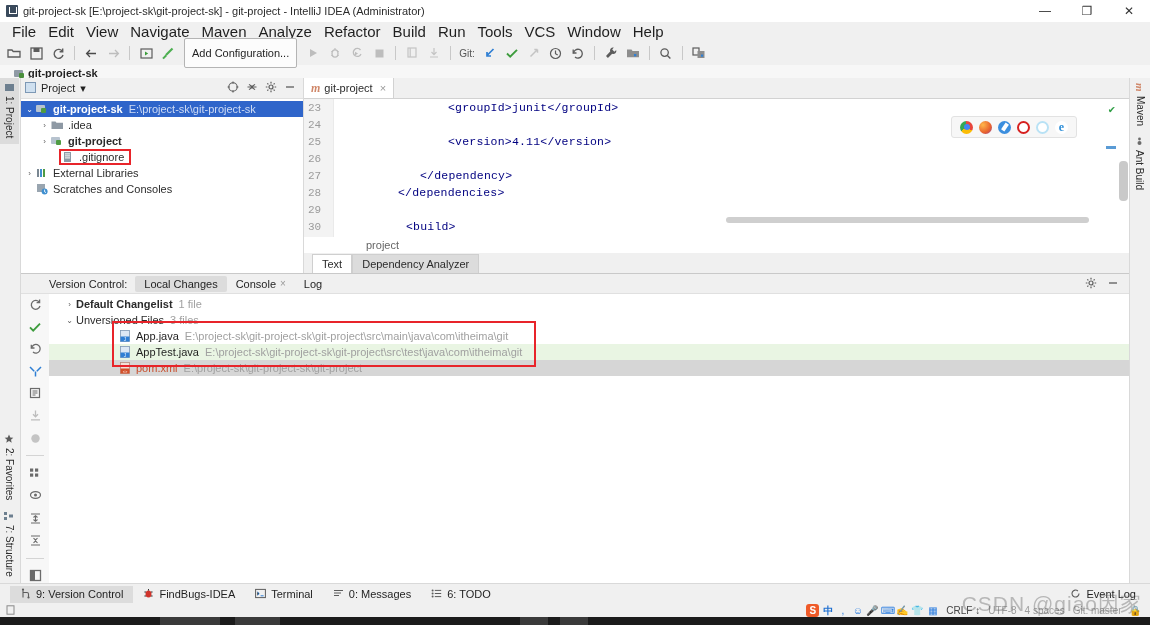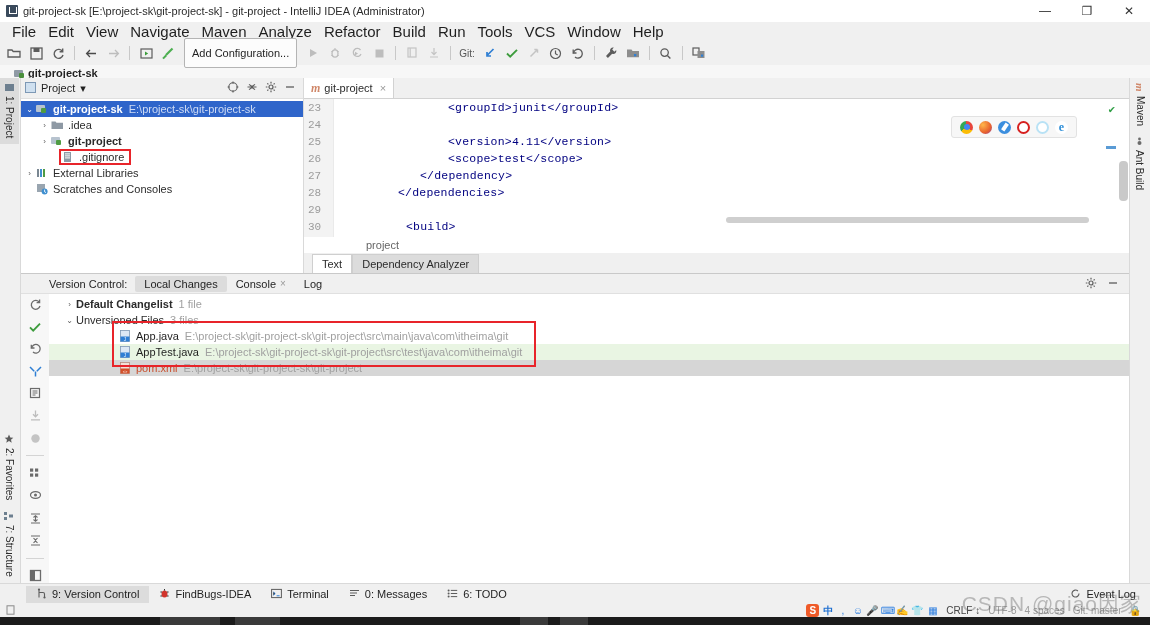--- a/index.html
+++ b/index.html
@@ -173,21 +173,21 @@
   .cname-java { color: #1f1f1f; font-weight: normal; }
   .cname-xml { color: #c74d2b; }
   .redbox {
     position: absolute; left: 63px; top: 27px; width: 424px; height: 46px;
     border: 2px solid #e8242a; pointer-events: none;
   }
 
   
   .bottombar { position: absolute; left: 0; right: 0; bottom: 21px; height: 21px;
                background: #f0f0f0; border-top: 1px solid #d9d9d9;
-               display: flex; align-items: center; padding-left: 26px; gap: 0; margin-top: 36px; }
+               display: flex; align-items: center; padding-left: 10px; gap: 0; margin-top: 36px; }
   .btab { display: flex; align-items: center; gap: 5px; padding: 2px 10px; font-size: 11px; color: #1f1f1f; }
   .btab.active { background: #dcdcdc; }
   .eventlog { margin-left: auto; display: flex; align-items: center; gap: 5px;
               padding-right: 14px; font-size: 11px; color: #1f1f1f; }
 
   
   .statusbar { position: absolute; left: 0; right: 0; bottom: 8px; height: 13px;
                background: #f0f0f0; display: flex; align-items: center; padding-left: 6px; }
   .sb-left { display: flex; align-items: center; gap: 6px; }
   .sb-right { margin-left: auto; display: flex; align-items: center; gap: 8px; padding-right: 8px;
@@ -553,21 +553,20 @@
                 <span class="lfold bar"></span>
               </div>
               <div class="cline">
                 <span class="lno">25</span>
                 <span class="lfold bar"></span>
                 <span class="code tag" style="padding-left:100px">&lt;version&gt;4.11&lt;/version&gt;</span>
               </div>
               <div class="cline">
                 <span class="lno">26</span>
                 <span class="lfold bar"></span>
-                <span class="code tag" style="padding-left:100px">&lt;scope&gt;test&lt;/scope&gt;</span>
               </div>
               <div class="cline">
                 <span class="lno">27</span>
                 <span class="lfold"></span>
                 <span class="code tag" style="padding-left:72px">&lt;/dependency&gt;</span>
               </div>
               <div class="cline">
                 <span class="lno">28</span>
                 <span class="lfold"></span>
                 <span class="code tag" style="padding-left:50px">&lt;/dependencies&gt;</span>

